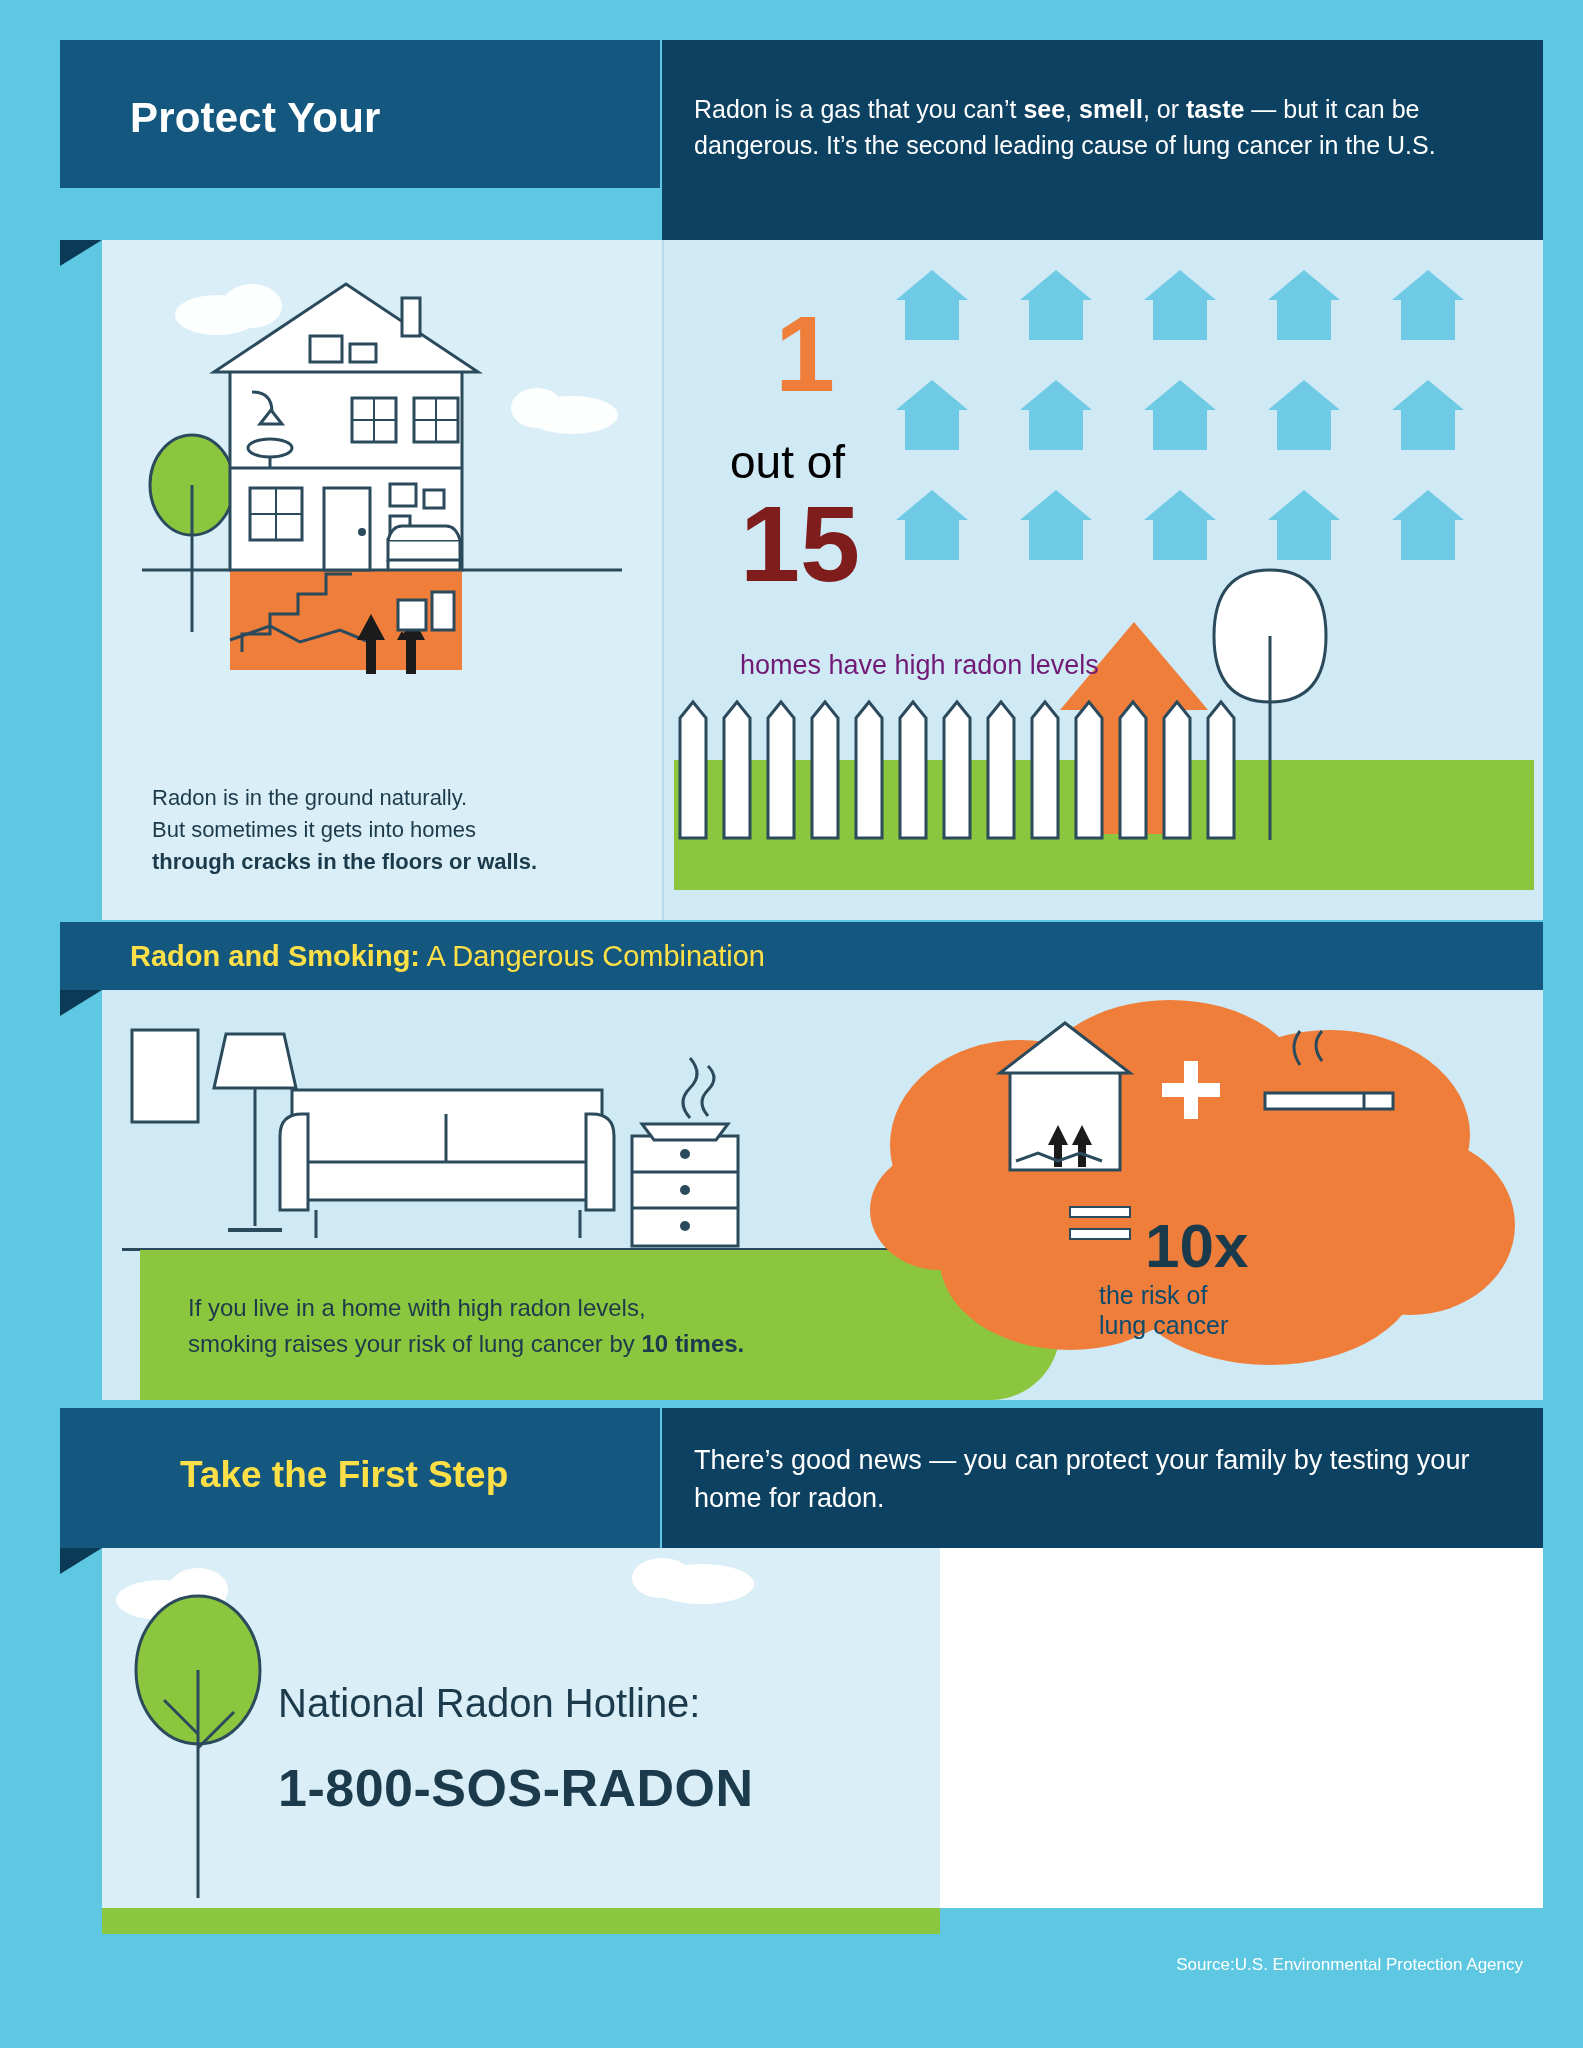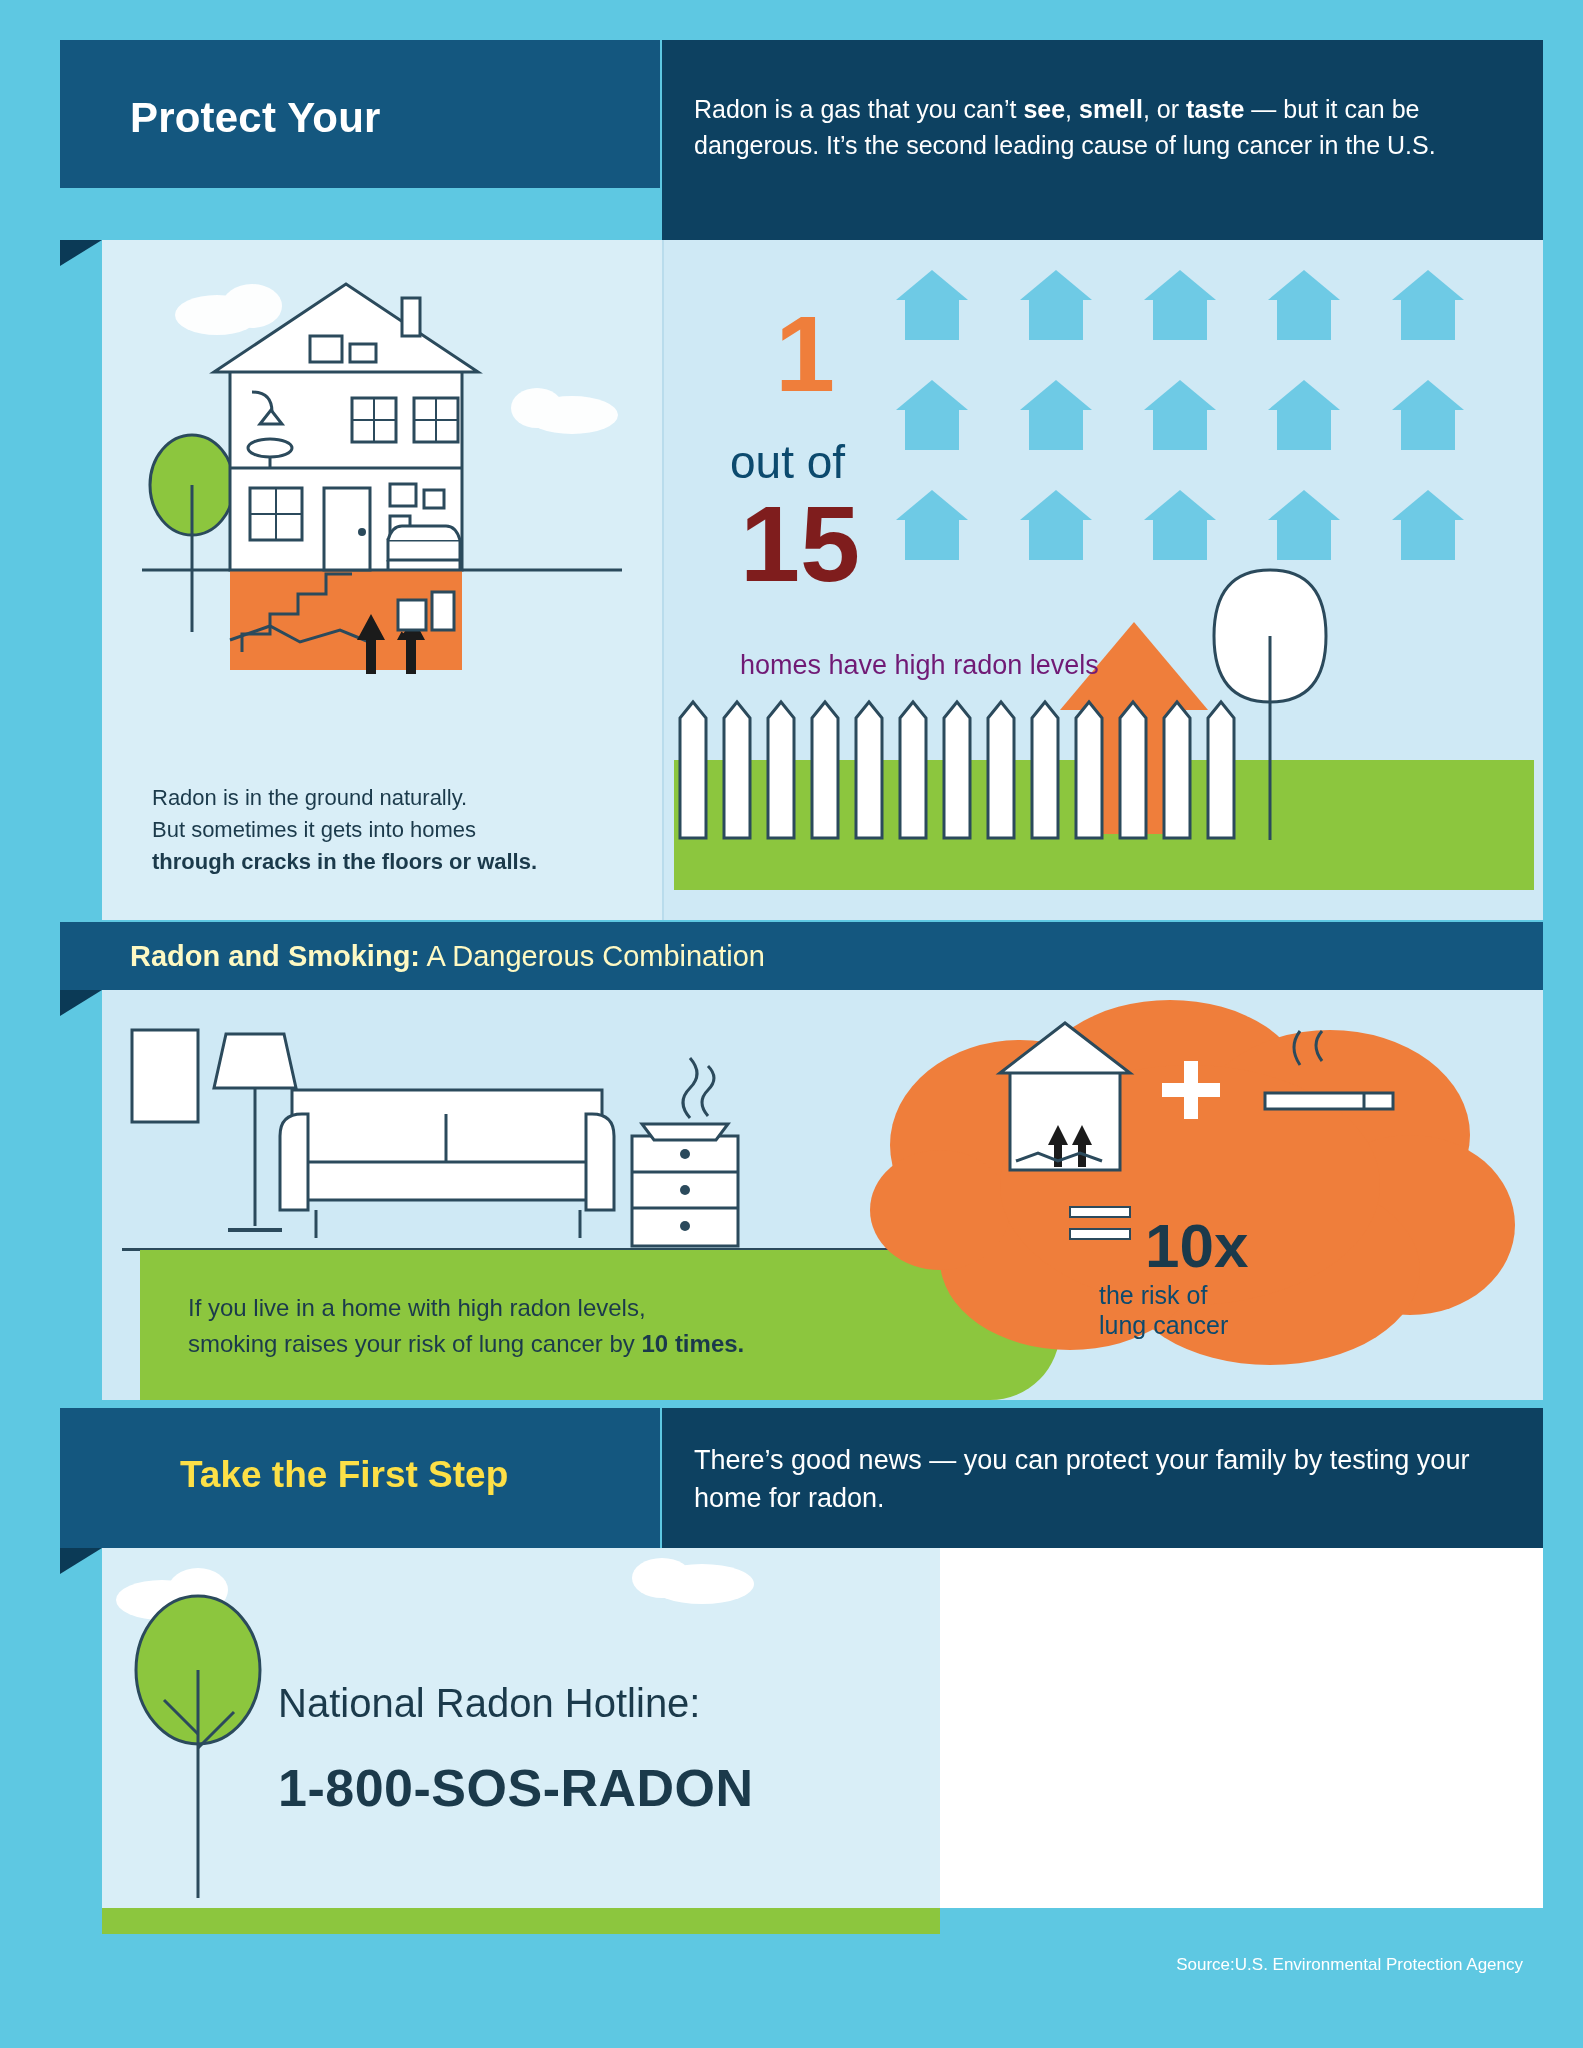--- a/index.html
+++ b/index.html
@@ -38,31 +38,31 @@
   .vdiv{position:absolute;left:622px;top:200px;width:2px;height:680px;background:#b9dcec;}
 
   .house-cap{
     position:absolute;left:112px;top:742px;width:520px;
     font-size:22px;line-height:1.45;color:#1b3a4b;
   }
   .house-cap b{font-weight:bold;}
 
   
   .stat-1{position:absolute;left:735px;top:265px;font-size:108px;font-weight:bold;color:#ef7e3b;line-height:.9;}
-  .stat-outof{position:absolute;left:690px;top:395px;font-size:46px;color:#0c4a6e;}
+  .stat-outof{position:absolute;left:690px;top:395px;font-size:46px;color:#000000;}
   .stat-15{position:absolute;left:700px;top:455px;font-size:108px;font-weight:bold;color:#7f1d1d;line-height:.9;}
   .stat-cap{position:absolute;left:700px;top:610px;font-size:27px;color:#701a75;}
 
   .hicon{position:absolute;width:72px;height:70px;}
   .hicon .roof{position:absolute;left:0;top:0;width:0;height:0;border-left:36px solid transparent;border-right:36px solid transparent;border-bottom:30px solid #6ecae5;}
   .hicon .body{position:absolute;left:9px;top:29px;width:54px;height:41px;background:#6ecae5;}
 
   
   .band2{position:absolute;left:20px;top:882px;width:1483px;height:68px;background:#14577f;}
-  .band2 .t{position:absolute;left:70px;top:18px;color:#fef9c3;font-size:29px;}
+  .band2 .t{position:absolute;left:70px;top:18px;color:#fde047;font-size:29px;}
   .band2 .t b{font-weight:bold;}
   .band2-shadow{position:absolute;left:20px;top:950px;width:42px;height:26px;background:#0b3a56;clip-path:polygon(0 0,100% 0,0 100%);}
 
   .panel-smoke{position:absolute;left:62px;top:950px;width:1441px;height:410px;background:#cfe9f5;}
   .greenblob{
     position:absolute;left:100px;top:1210px;width:920px;height:150px;background:#8cc63e;
     border-radius:0 70px 70px 0;
   }
   .smoke-cap{
     position:absolute;left:148px;top:1250px;width:800px;font-size:24px;line-height:1.5;color:#1b3a4b;

